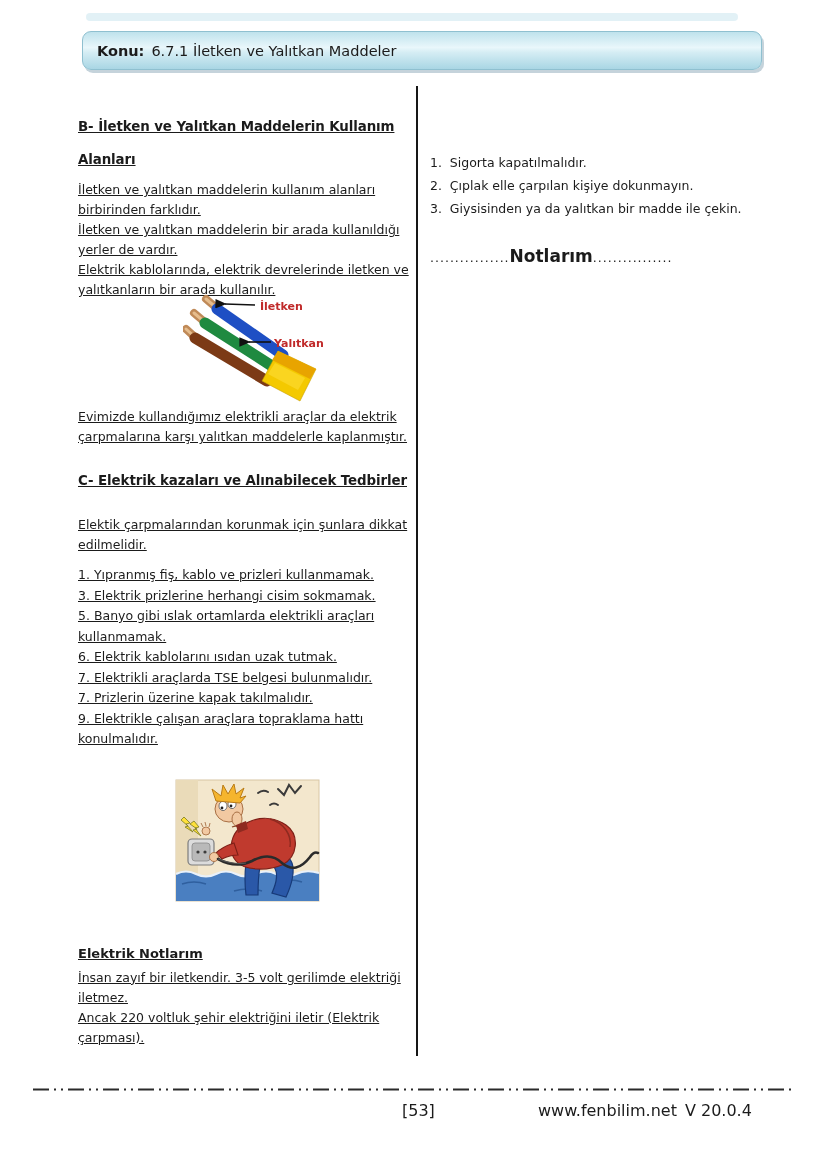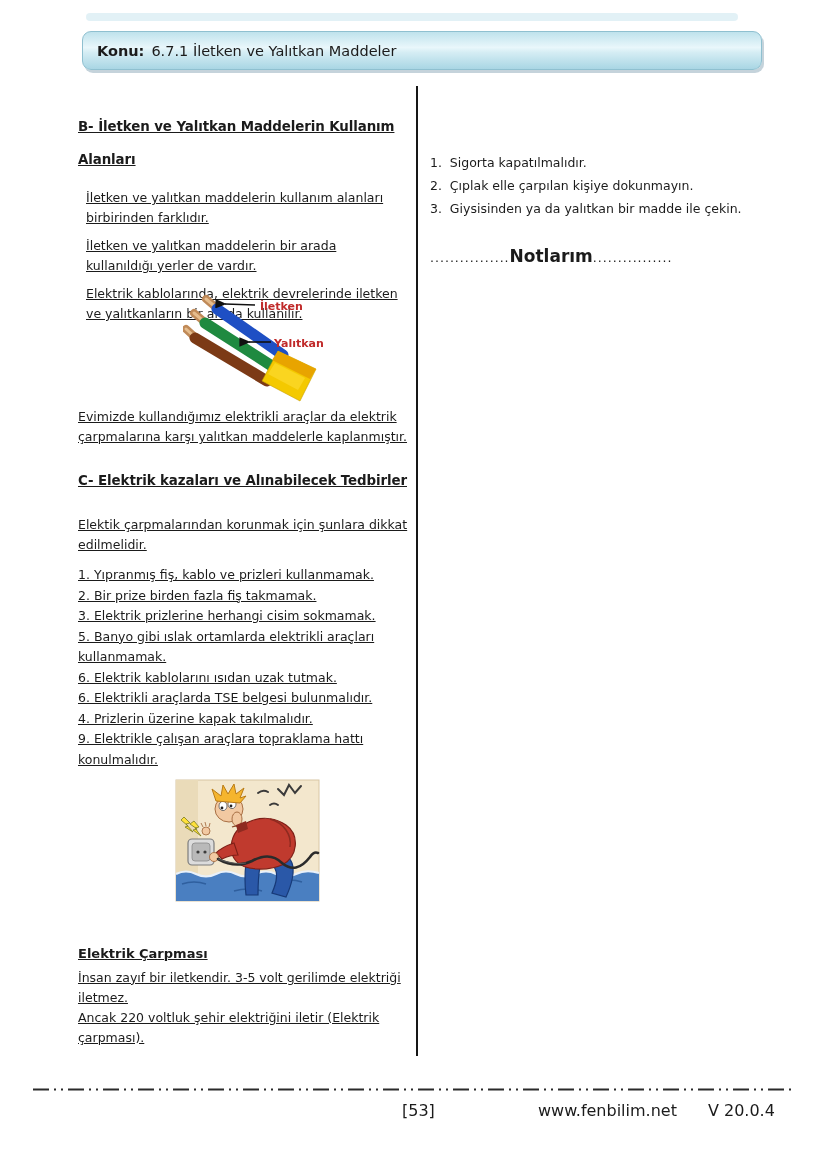--- a/index.html
+++ b/index.html
@@ -20,21 +20,21 @@
   .header-bar .title { font-size:14.5px; }
 
   
   .divider { position:absolute; left:416px; top:86px; width:2px; height:970px; background:#161616; }
 
   
   .lc { position:absolute; left:78px; width:334px; font-size:12.5px; line-height:1.6;text-decoration:underline; }
   .heading { font-weight:bold; font-size:13.4px; white-space:nowrap; letter-spacing:-0.1px; }
   #hB1 { top:116px; } #hB2 { top:149px; }
   #paraB { top:180px; }
-  #paraB div { margin:8px; }
+  #paraB div { margin:0; }
   .fig-cable { position:absolute; left:183px; top:291px; width:140px; height:115px; }
   #paraAfter { top:407px; }
   #hC { top:470px; }
   #paraC { top:515px; }
   #precautions { top:565px; line-height:1.64; }
   .fig-shock { position:absolute; left:174px; top:779px; width:148px; height:133px; }
   #shock { top:944px; }
   #shock .sh-head { font-weight:bold; font-size:13px; margin-bottom:3px; }
 
   
@@ -42,21 +42,21 @@
   #rHead { top:116px; font-weight:bold; font-size:12.8px; white-space:nowrap; letter-spacing:-0.2px; }
   #rSteps { top:152px; line-height:1.82; }
   .r-step { white-space:pre-wrap; }
   #notes { top:243px; font-size:12.5px; letter-spacing:1px; }
   #notes .n-label { font-weight:bold; font-size:17px; letter-spacing:0; }
 
   
   .footer-line { position:absolute; left:33px; top:1087px; width:763px; height:5px; }
   .footer-text { position:absolute; top:1101px; font-size:16px; }
   #pageNum { left:402px; }
-  #siteRow { left:538px; display:flex; gap:31px; }
+  #siteRow { left:538px; display:flex; gap:8px; }
 
   svg text { font-family:"DejaVu Sans","Liberation Sans",sans-serif; }
 </style>
 </head>
 <body>
 
 <div class="page">
 
   <div class="top-band"></div>
 
@@ -111,26 +111,25 @@
   </svg>
 
   <div class="lc heading" id="hC">C- Elektrik kazaları ve Alınabilecek Tedbirler</div>
 
   <div class="lc" id="paraAfter">Evimizde kullandığımız elektrikli araçlar da elektrik çarpmalarına karşı yalıtkan maddelerle kaplanmıştır.</div>
 
   <div class="lc" id="paraC">Elektik çarpmalarından korunmak için şunlara dikkat edilmelidir.</div>
 
   <div class="lc" id="precautions">
     <div>1. Yıpranmış fiş, kablo ve prizleri kullanmamak.</div>
-    <div>2. Bir prize birden fazla fiş takmamak.</div>
     <div>3. Elektrik prizlerine herhangi cisim sokmamak.</div>
     <div>5. Banyo gibi ıslak ortamlarda elektrikli araçları kullanmamak.</div>
     <div>6. Elektrik kablolarını ısıdan uzak tutmak.</div>
-    <div>6. Elektrikli araçlarda TSE belgesi bulunmalıdır.</div>
-    <div>4. Prizlerin üzerine kapak takılmalıdır.</div>
+    <div>7. Elektrikli araçlarda TSE belgesi bulunmalıdır.</div>
+    <div>7. Prizlerin üzerine kapak takılmalıdır.</div>
     <div>9. Elektrikle çalışan araçlara topraklama hattı konulmalıdır.</div>
   </div>
 
   <svg class="fig-shock" viewBox="0 0 148 133">
 
     <rect x="2" y="1" width="143" height="121" fill="#f3e7cd" stroke="#d8c6a4" stroke-width="1"></rect>
     <rect x="2" y="1" width="22" height="121" fill="#eadbb9"></rect>
 
     <path d="M2,95 Q12,90 22,95 T42,95 T62,95 T82,95 T102,95 T122,95 T145,94 L145,122 L2,122 Z" fill="#4a7fc1"></path>
     <path d="M2,95 Q12,90 22,95 T42,95 T62,95 T82,95 T102,95 T122,95 T145,94" fill="none" stroke="#e9f1fa" stroke-width="2"></path>
@@ -184,21 +183,21 @@
     </g>
 
     <g stroke="#3a3a3a" stroke-width="2" fill="none" stroke-linecap="round">
       <path d="M84,14 Q89,10 94,13"></path>
       <path d="M104,10 L110,16 L115,6 L121,14 L127,7"></path>
       <path d="M96,26 Q100,23 104,26"></path>
     </g>
   </svg>
 
   <div class="lc" id="shock">
-    <div class="sh-head">Elektrik Çarpması</div>
+    <div class="sh-head">Elektrik Notlarım</div>
     <div>İnsan zayıf bir iletkendir. 3-5 volt gerilimde elektriği iletmez.</div>
     <div>Ancak 220 voltluk şehir elektriğini iletir (Elektrik çarpması).</div>
   </div>
 
 
   <div class="rc" id="rSteps">
     <div class="r-step">1.  Sigorta kapatılmalıdır.</div>
     <div class="r-step">2.  Çıplak elle çarpılan kişiye dokunmayın.</div>
     <div class="r-step">3.  Giysisinden ya da yalıtkan bir madde ile çekin.</div>
   </div>

